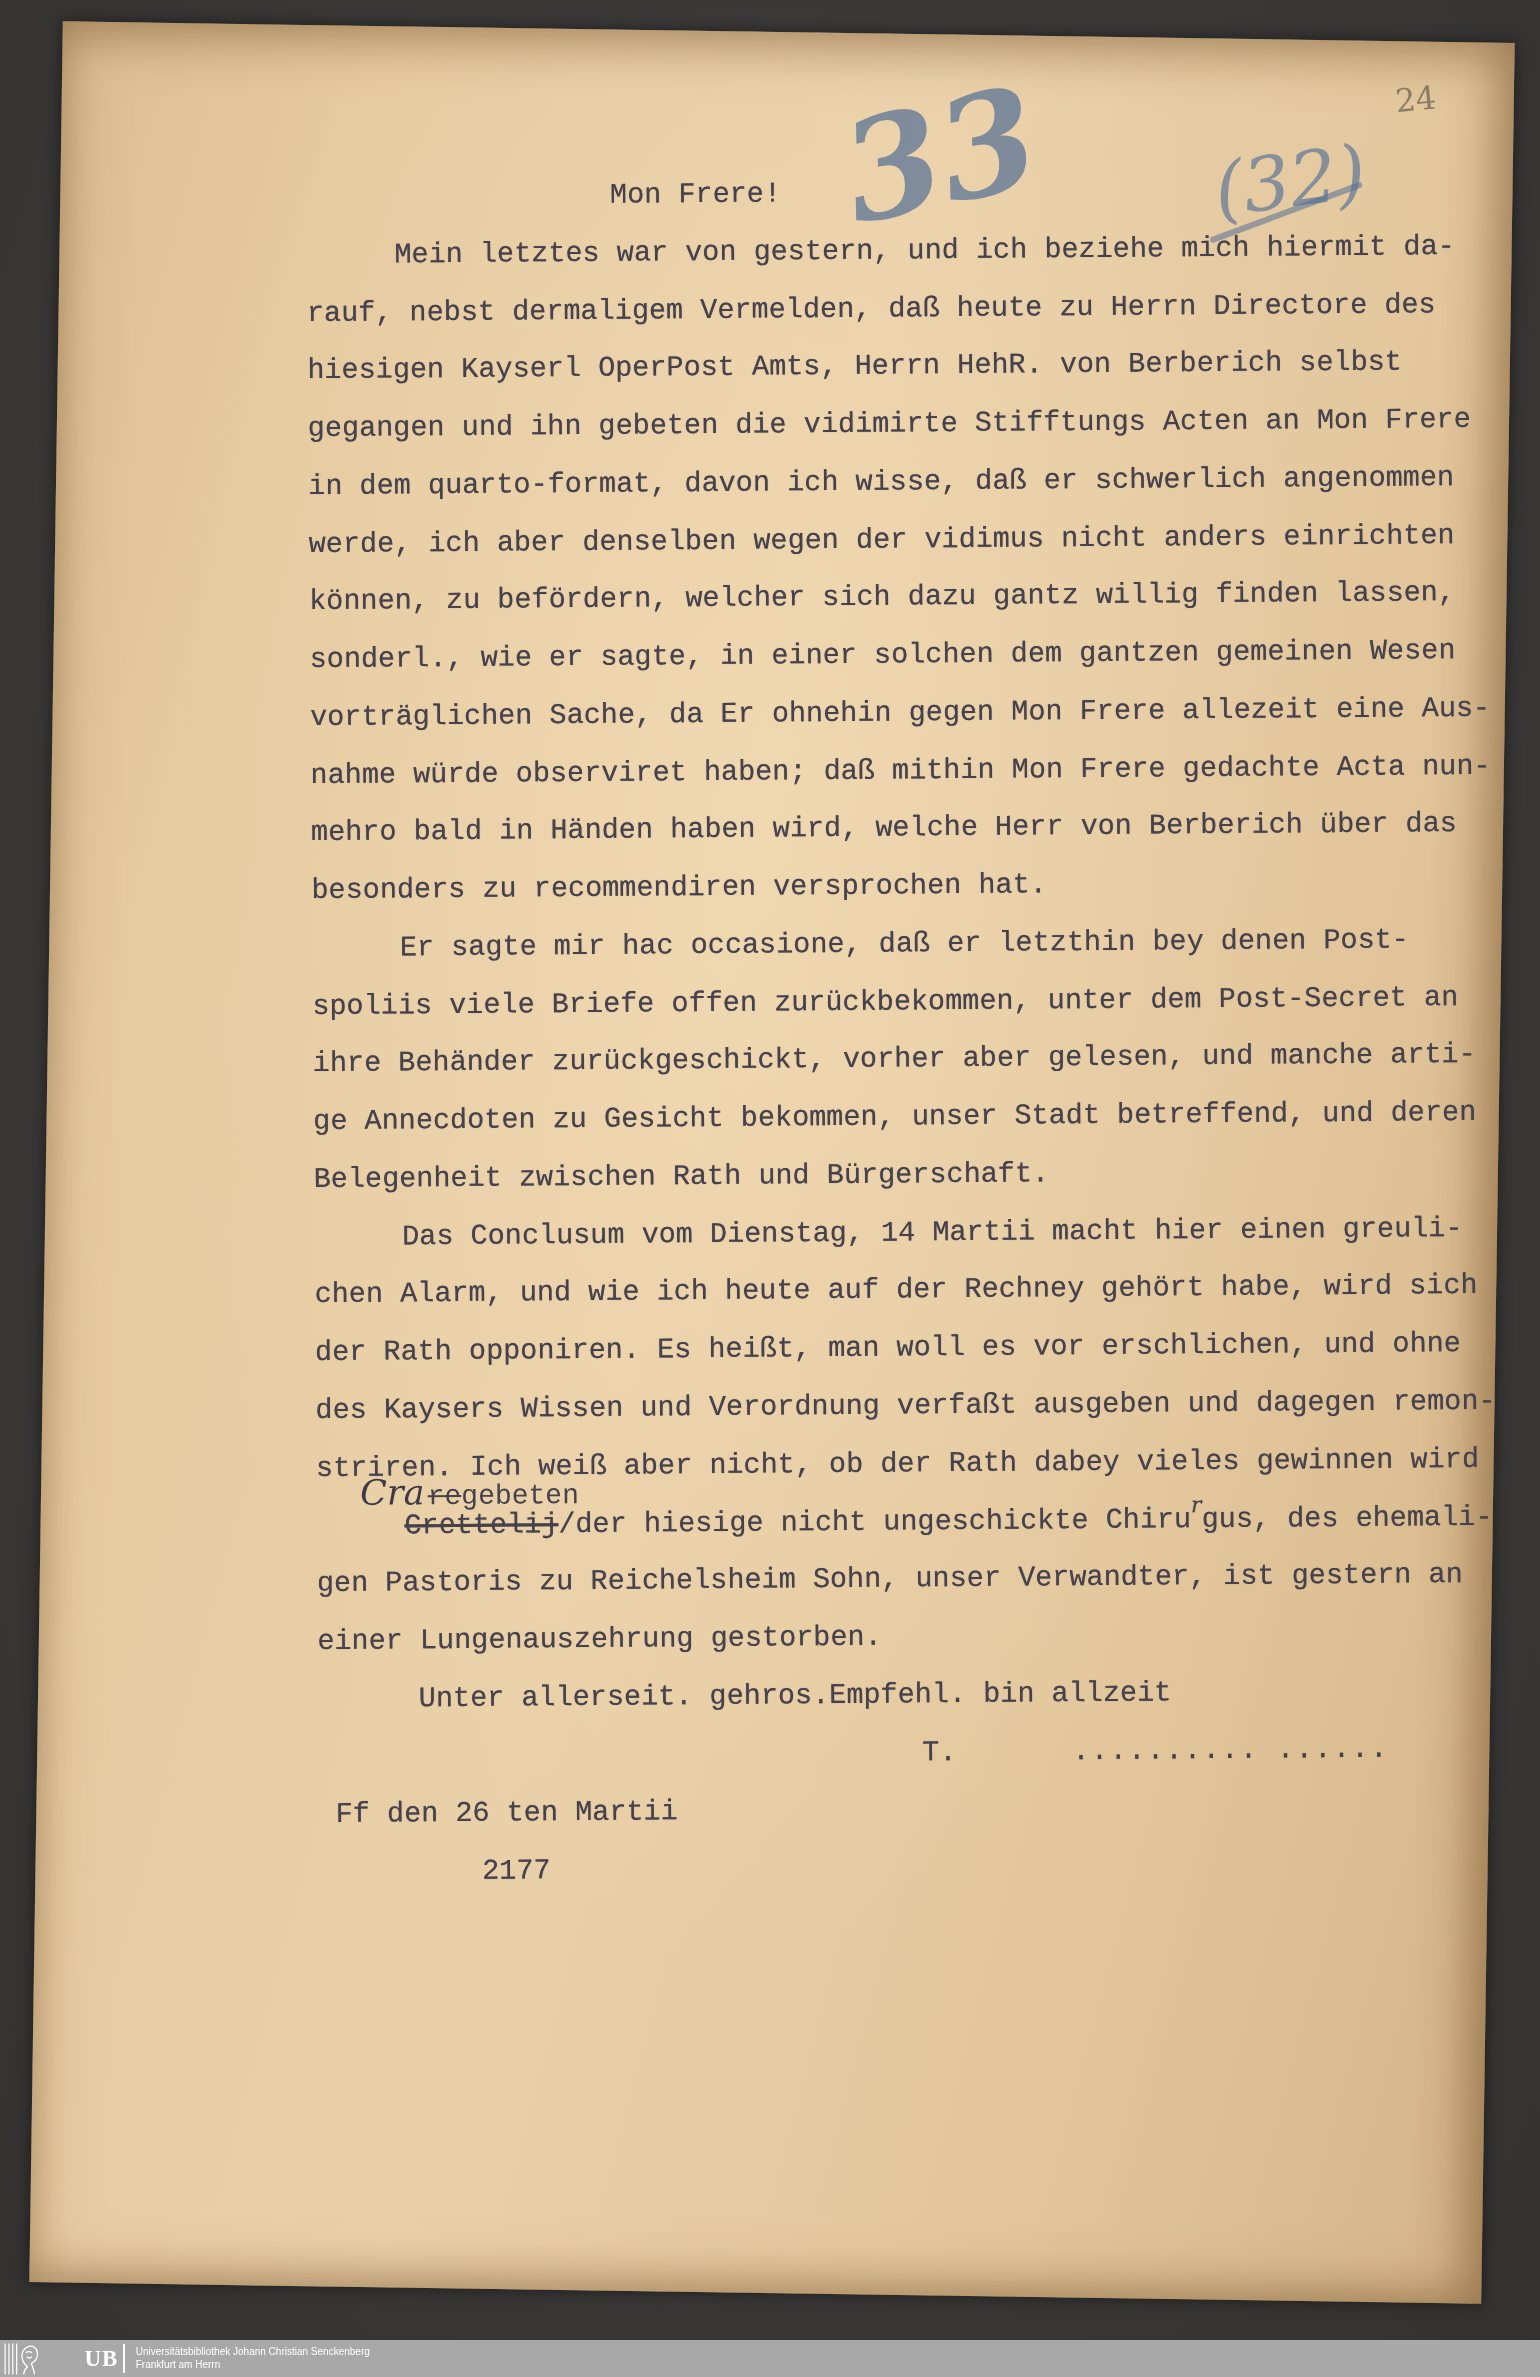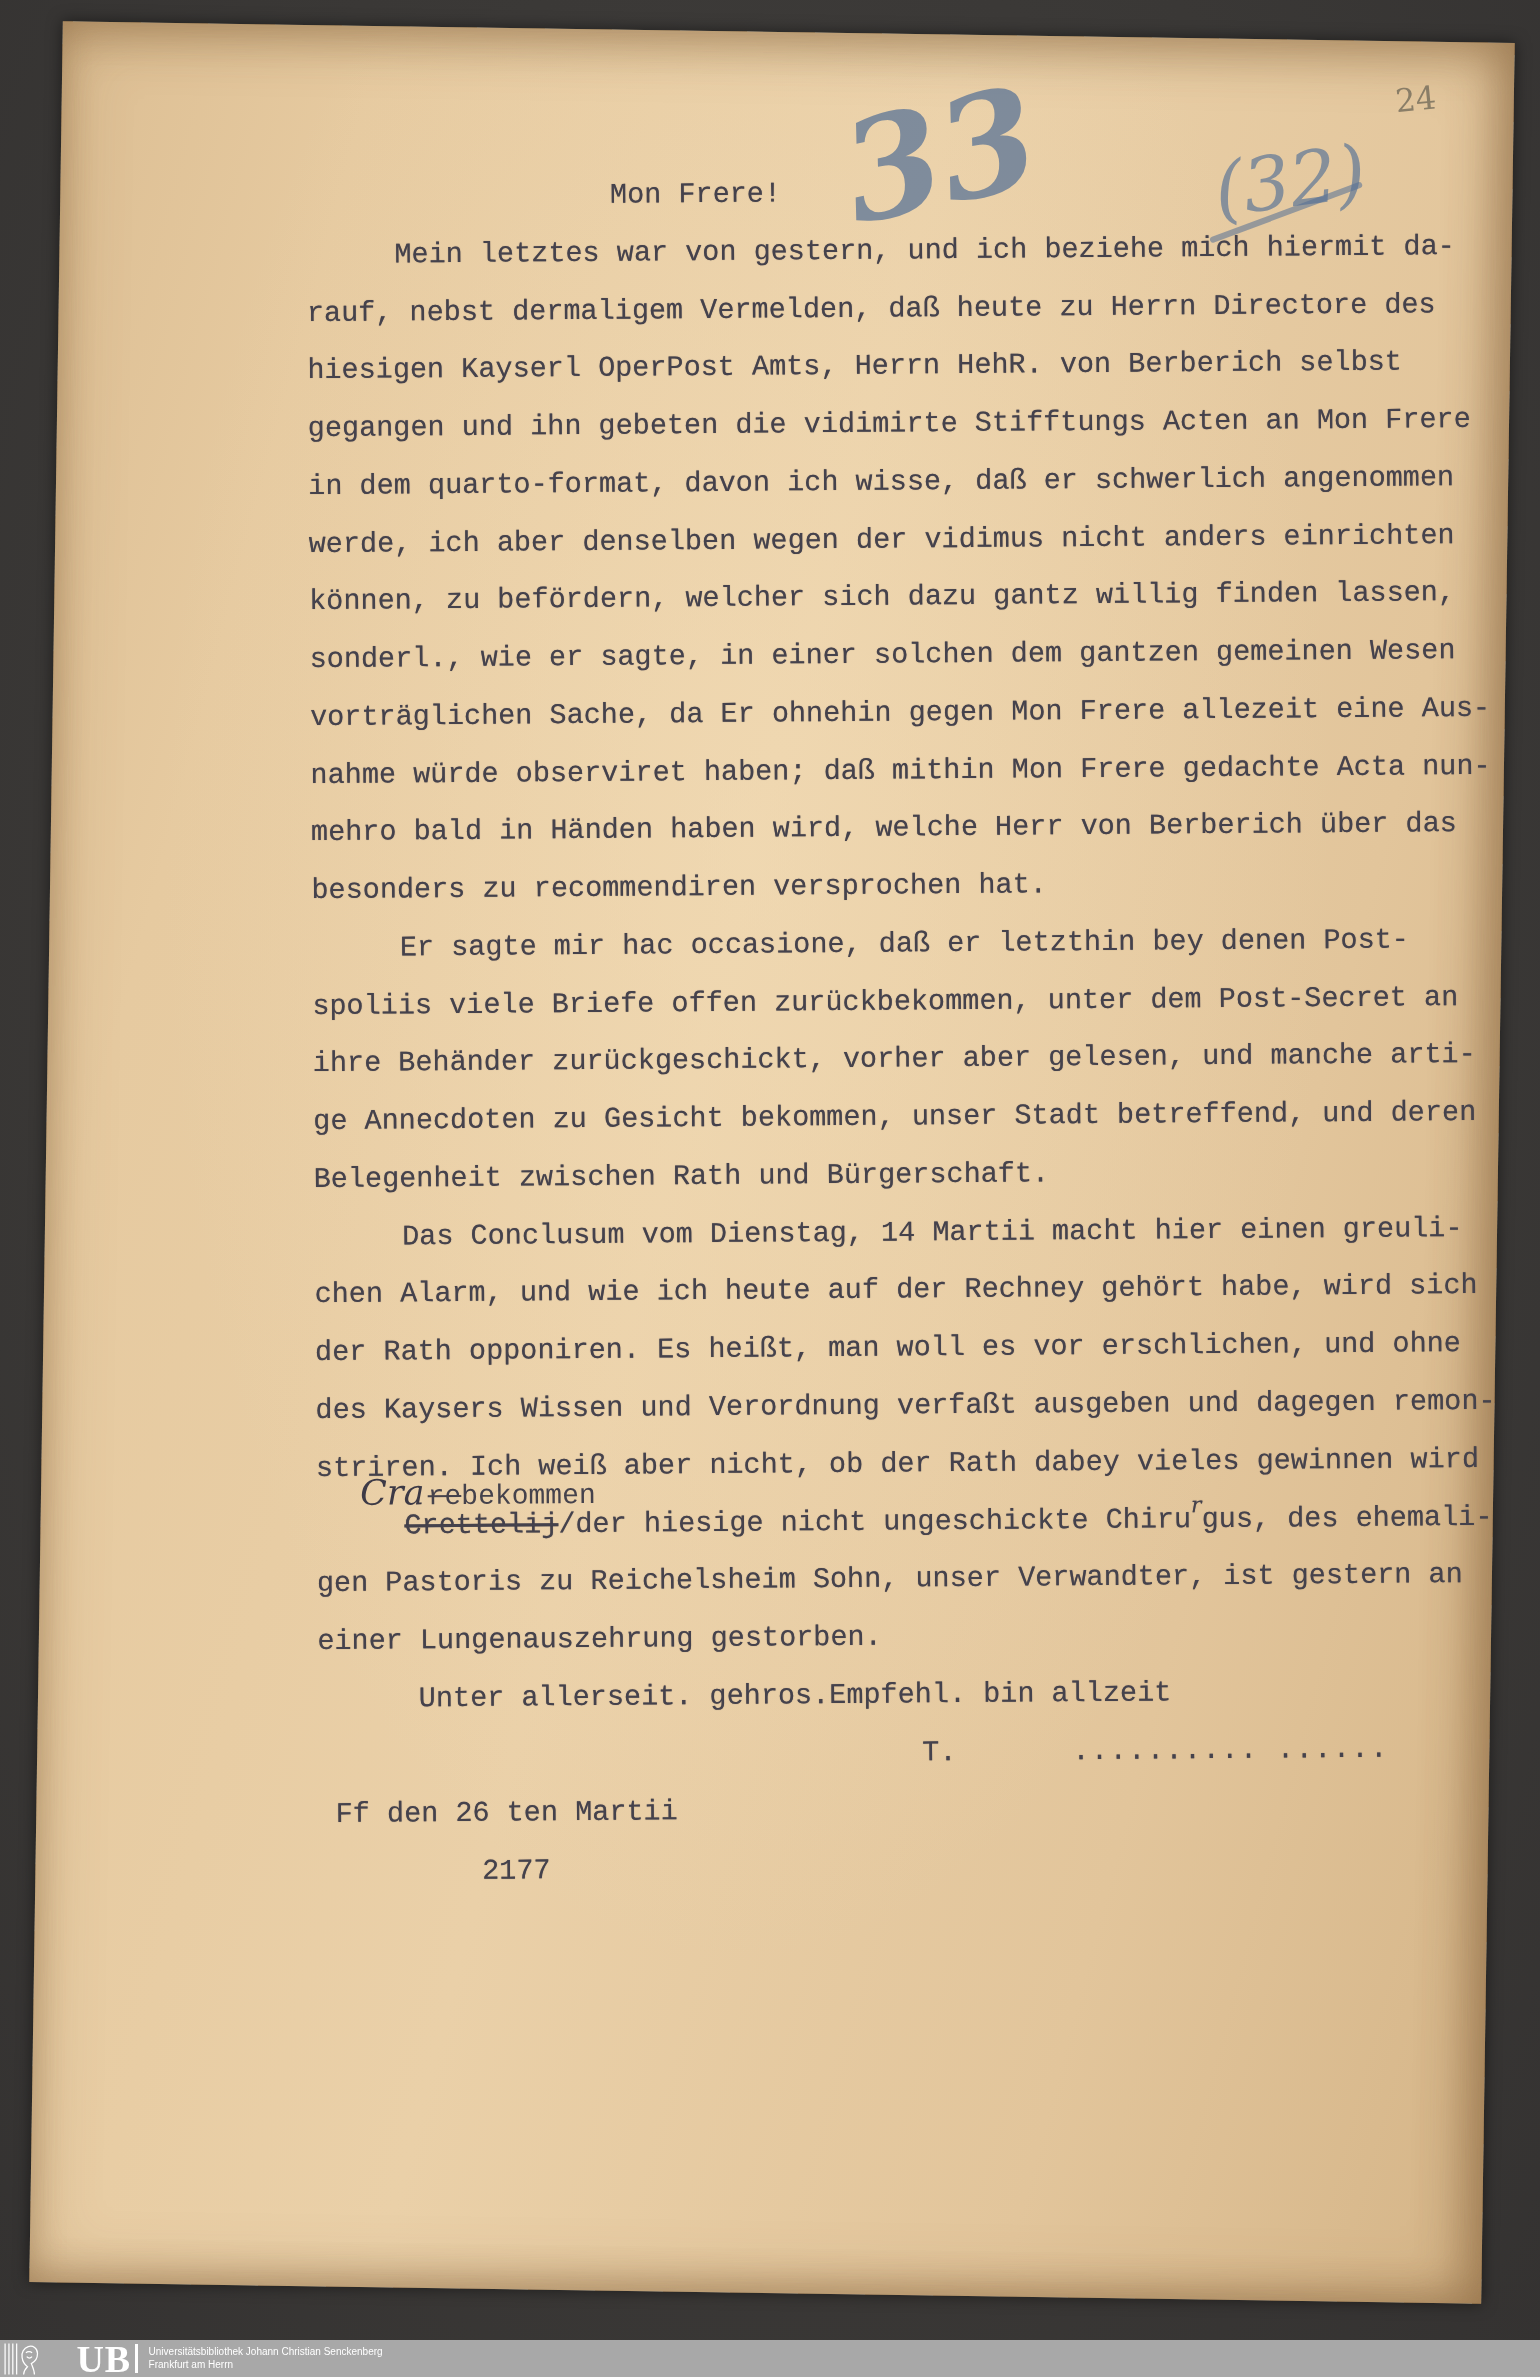--- a/index.html
+++ b/index.html
@@ -37,41 +37,41 @@
         font-weight:bold;font-size:139px;line-height:1;color:rgba(84,112,150,.72);transform:rotate(-12deg);}
   .hw32{position:absolute;left:1220px;top:151px;font-family:"DejaVu Serif",serif;font-style:italic;
         font-size:74px;line-height:1;color:rgba(84,112,150,.66);transform:rotate(-7deg);}
   .hw32-cross{position:absolute;left:1211px;top:217px;width:162px;height:6.2px;border-radius:3.9px;
         background:rgba(84,112,150,.55);transform:rotate(-20deg);}
   .hw24{position:absolute;left:1402px;top:92px;font-family:"DejaVu Serif",serif;font-size:32px;
         line-height:1;color:rgba(128,118,98,.9);transform:rotate(-5deg);}
   .footer{position:absolute;left:0;bottom:0;width:1540px;height:37px;background:#a8a8a8;
           display:flex;align-items:center;}
   .logo{display:flex;align-items:center;height:100%;margin-left:1.5px;}
-  .ub{font-family:"Liberation Serif",serif;font-weight:bold;color:#ffffff;font-size:38px;
-      line-height:1;margin-left:4px;letter-spacing:0.8px;}
+  .ub{font-family:"Liberation Serif",serif;font-weight:bold;color:#ffffff;font-size:23px;
+      line-height:1;margin-left:12px;letter-spacing:0.8px;}
   .logo-sep{width:2.3px;height:29px;background:#ffffff;margin-left:4.6px;}
   .footer-text{color:#ffffff;font-family:"Liberation Sans",sans-serif;font-size:10px;
                line-height:1.25;margin-left:10.8px;}
 </style>
 </head>
 <body>
 
 <div class="page">
 
   <div class="paper"></div>
 
   <div class="text-layer" id="text-layer">
 
     <div class="hw33">33</div>
     <div class="hw32">(32)</div>
     <div class="hw32-cross"></div>
     <div class="hw24">24</div>
 
-    <div class="interline"><span class="hand">Cra</span><span class="struck">re</span><span>bekommen</span></div>
+    <div class="interline"><span class="hand">Cra</span><span class="struck">re</span><span>gebeten</span></div>
 
   <div class="line salutation" style="top: 181px;">Mon Frere!</div>
       <div class="line indent" style="top: 239px;">Mein letztes war von gestern, und ich beziehe mich hiermit da-</div>
       <div class="line " style="top: 297px;">rauf, nebst dermaligem Vermelden, daß heute zu Herrn Directore des</div>
       <div class="line " style="top: 354px;">hiesigen Kayserl OperPost Amts, Herrn HehR. von Berberich selbst</div>
       <div class="line " style="top: 412px;">gegangen und ihn gebeten die vidimirte Stifftungs Acten an Mon Frere</div>
       <div class="line " style="top: 470px;">in dem quarto-format, davon ich wisse, daß er schwerlich angenommen</div>
       <div class="line " style="top: 528px;">werde, ich aber denselben wegen der vidimus nicht anders einrichten</div>
       <div class="line " style="top: 585px;">können, zu befördern, welcher sich dazu gantz willig finden lassen,</div>
       <div class="line " style="top: 643px;">sonderl., wie er sagte, in einer solchen dem gantzen gemeinen Wesen</div>

